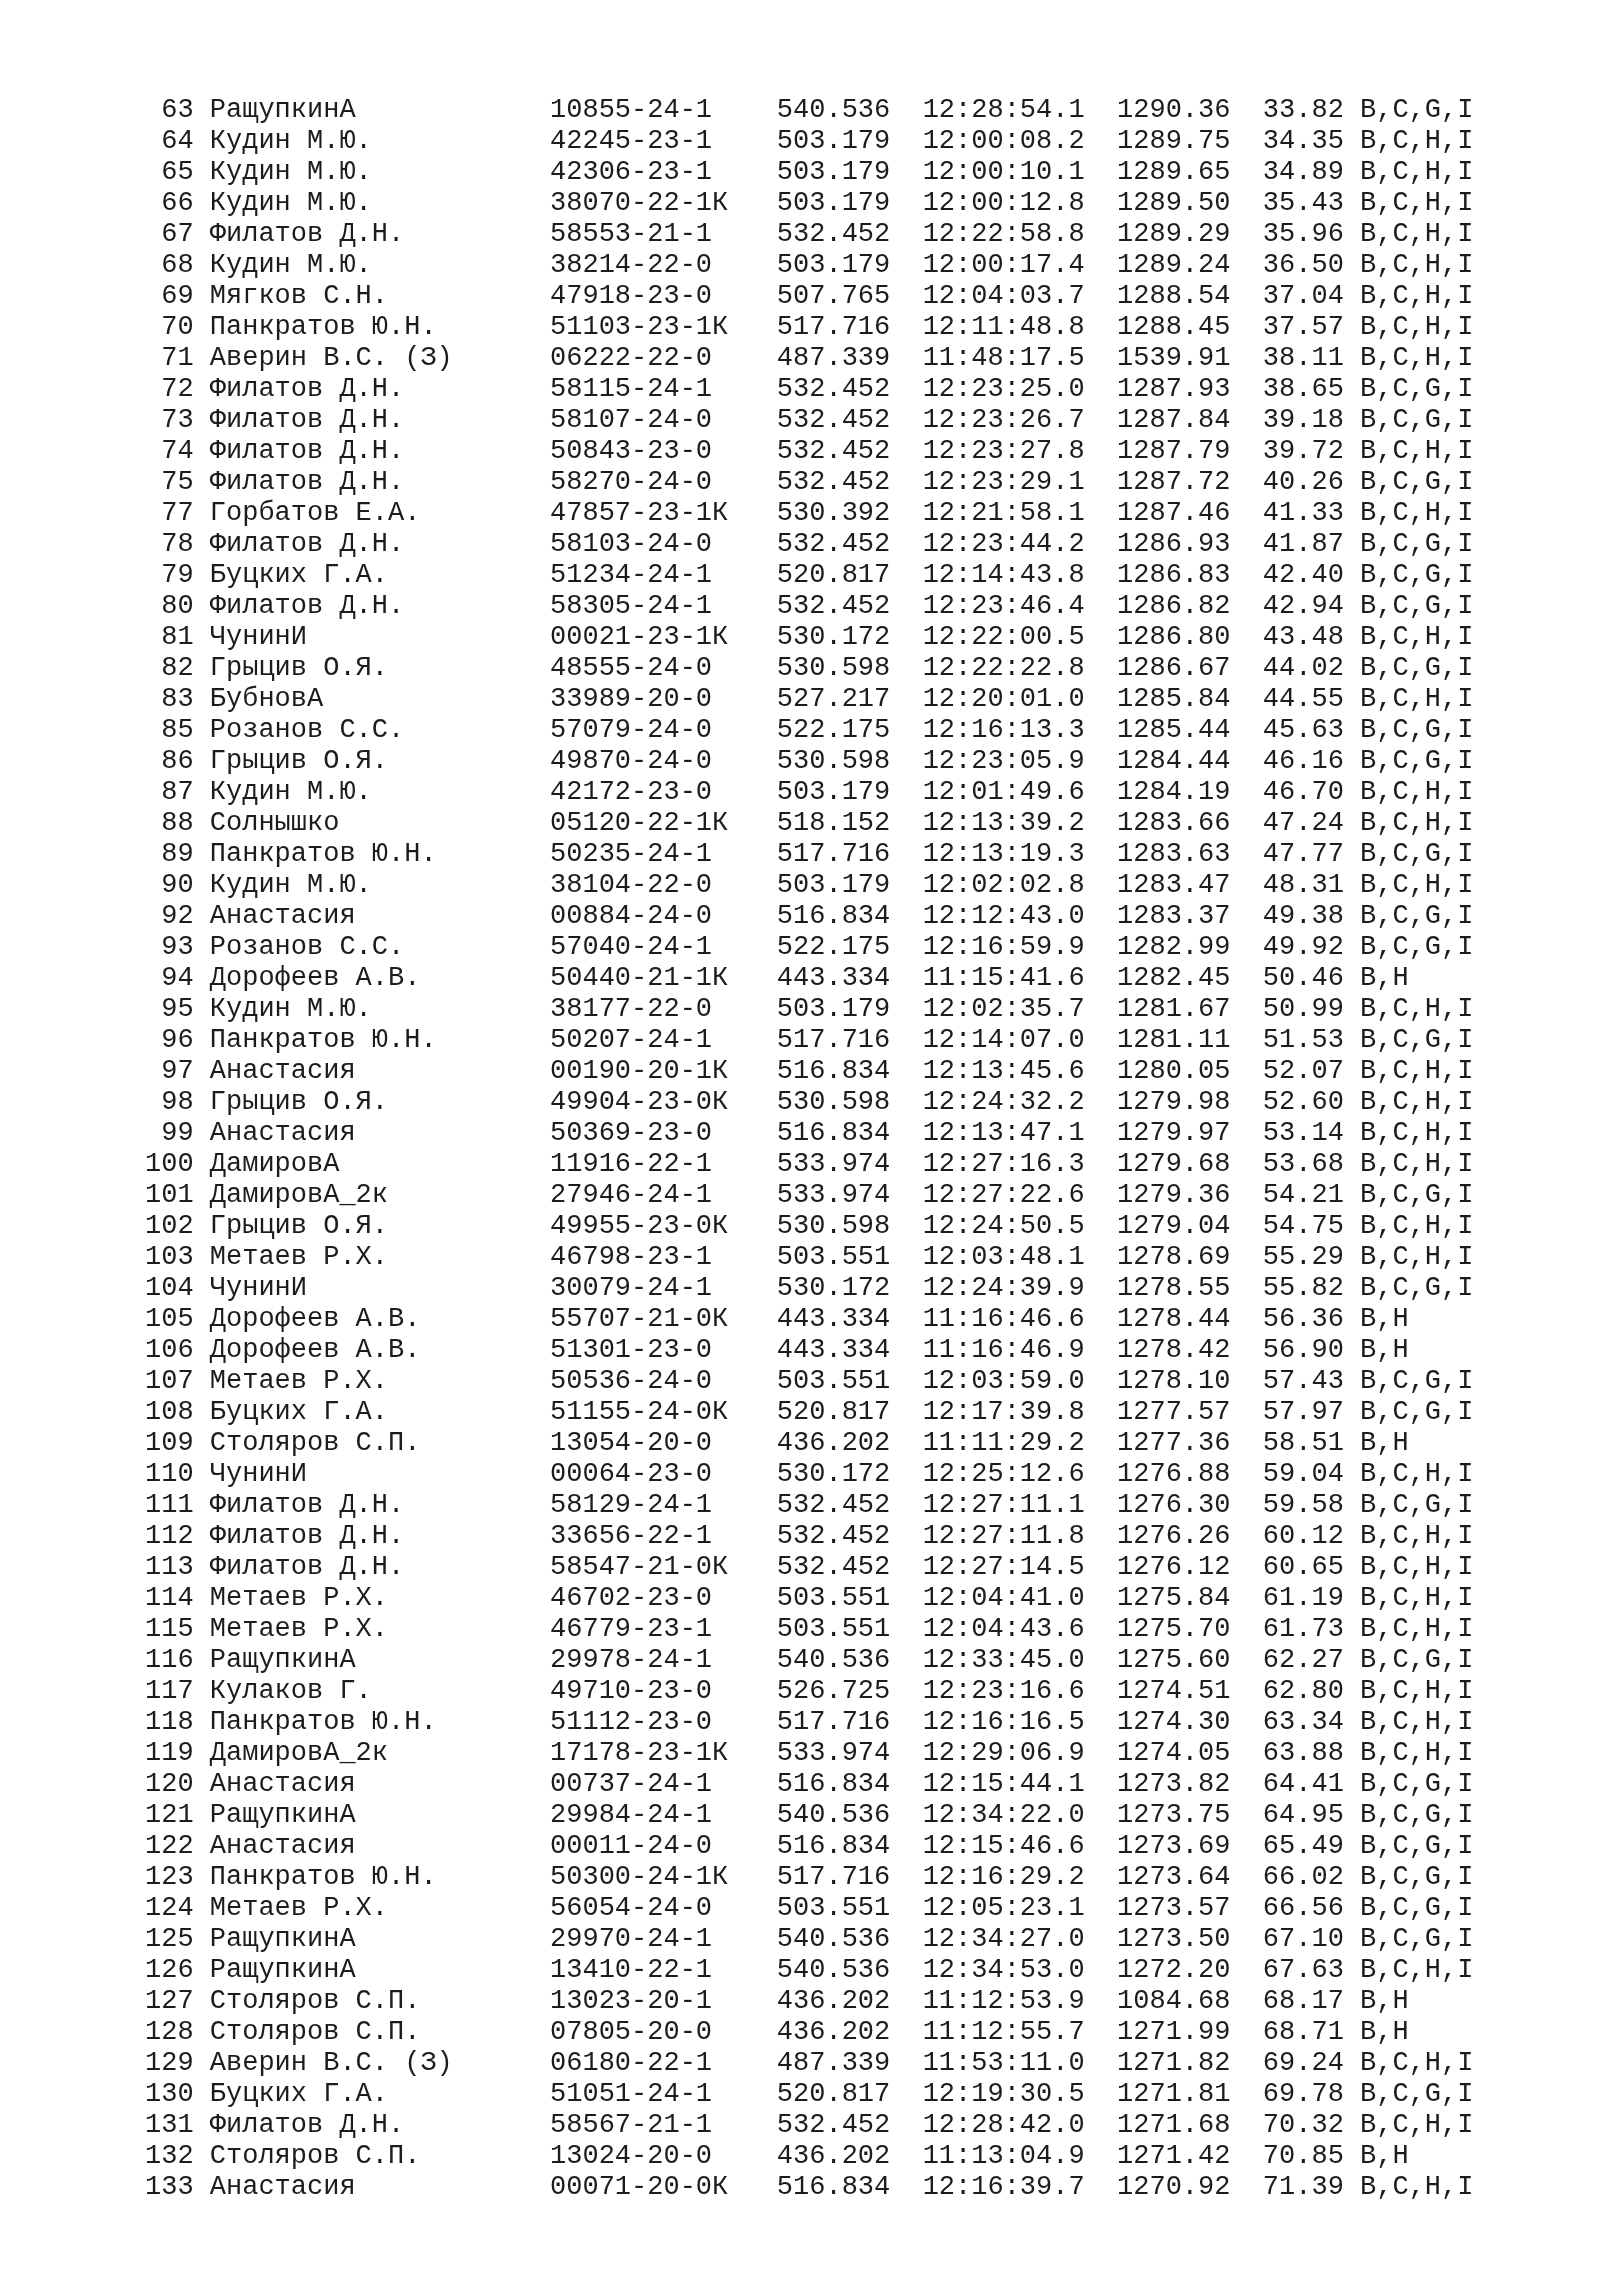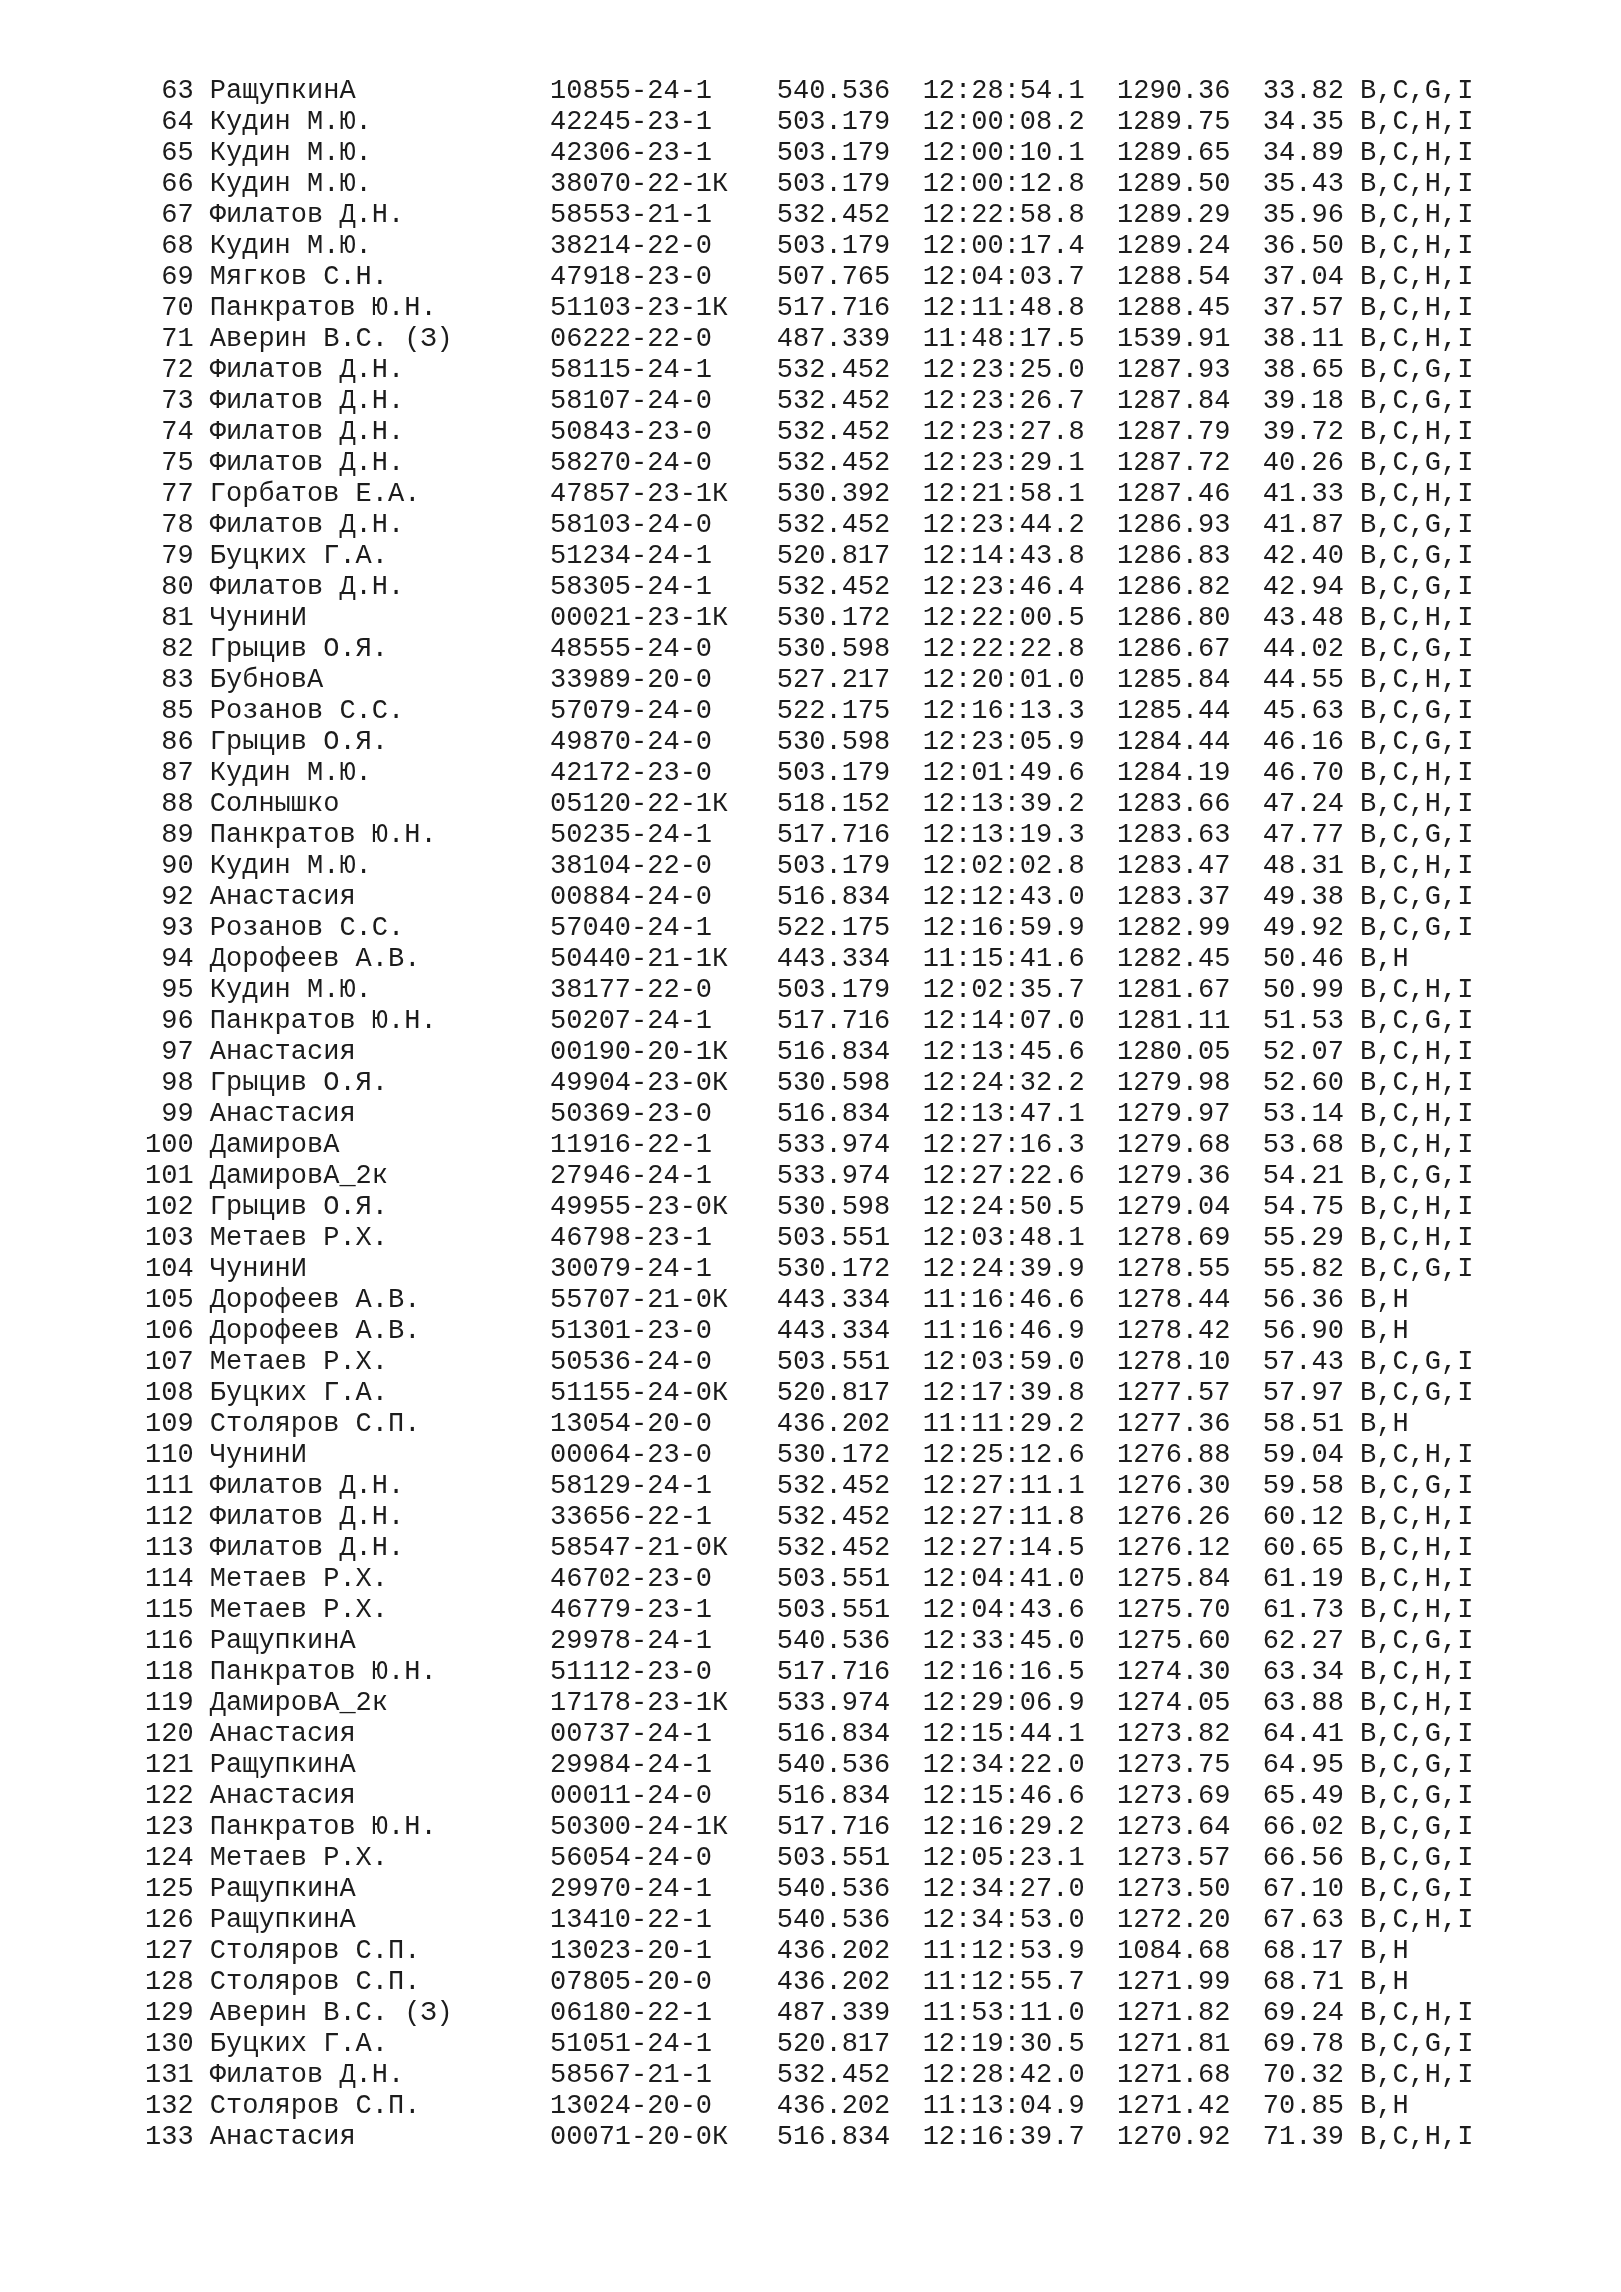--- a/index.html
+++ b/index.html
@@ -13,21 +13,21 @@
     overflow: hidden;
     position: relative;
   }
   .page {
     position: absolute;
     left: 0; top: 0;
     width: 1621px;
     height: 2293px;
     background: #ffffff;
     box-sizing: border-box;
-    padding-top: 76px;
+    padding-top: 95px;
     padding-left: 145px;
   }
   .rows {
     font-family: "Liberation Mono", "DejaVu Sans Mono", monospace;
     font-size: 27px;
     line-height: 31px;
     color: #1c1c1c;
     white-space: nowrap;
   }
   .row {
@@ -150,20 +150,21 @@
   <div class="row"><span class="c c0">112</span><span class="c c1">Филатов Д.Н.</span><span class="c c2">33656-22-1</span><span class="c c3">532.452</span><span class="c c4">12:27:11.8</span><span class="c c5">1276.26</span><span class="c c6">60.12</span><span class="c c7">B,C,H,I</span></div>
 
   <div class="row"><span class="c c0">113</span><span class="c c1">Филатов Д.Н.</span><span class="c c2">58547-21-0К</span><span class="c c3">532.452</span><span class="c c4">12:27:14.5</span><span class="c c5">1276.12</span><span class="c c6">60.65</span><span class="c c7">B,C,H,I</span></div>
 
   <div class="row"><span class="c c0">114</span><span class="c c1">Метаев Р.Х.</span><span class="c c2">46702-23-0</span><span class="c c3">503.551</span><span class="c c4">12:04:41.0</span><span class="c c5">1275.84</span><span class="c c6">61.19</span><span class="c c7">B,C,H,I</span></div>
 
   <div class="row"><span class="c c0">115</span><span class="c c1">Метаев Р.Х.</span><span class="c c2">46779-23-1</span><span class="c c3">503.551</span><span class="c c4">12:04:43.6</span><span class="c c5">1275.70</span><span class="c c6">61.73</span><span class="c c7">B,C,H,I</span></div>
 
   <div class="row"><span class="c c0">116</span><span class="c c1">РащупкинА</span><span class="c c2">29978-24-1</span><span class="c c3">540.536</span><span class="c c4">12:33:45.0</span><span class="c c5">1275.60</span><span class="c c6">62.27</span><span class="c c7">B,C,G,I</span></div>
 
+  <div class="row"><span class="c c0">117</span><span class="c c1">Кулаков Г.</span><span class="c c2">49710-23-0</span><span class="c c3">526.725</span><span class="c c4">12:23:16.6</span><span class="c c5">1274.51</span><span class="c c6">62.80</span><span class="c c7">B,C,H,I</span></div>
 
   <div class="row"><span class="c c0">118</span><span class="c c1">Панкратов Ю.Н.</span><span class="c c2">51112-23-0</span><span class="c c3">517.716</span><span class="c c4">12:16:16.5</span><span class="c c5">1274.30</span><span class="c c6">63.34</span><span class="c c7">B,C,H,I</span></div>
 
   <div class="row"><span class="c c0">119</span><span class="c c1">ДамировА_2к</span><span class="c c2">17178-23-1К</span><span class="c c3">533.974</span><span class="c c4">12:29:06.9</span><span class="c c5">1274.05</span><span class="c c6">63.88</span><span class="c c7">B,C,H,I</span></div>
 
   <div class="row"><span class="c c0">120</span><span class="c c1">Анастасия</span><span class="c c2">00737-24-1</span><span class="c c3">516.834</span><span class="c c4">12:15:44.1</span><span class="c c5">1273.82</span><span class="c c6">64.41</span><span class="c c7">B,C,G,I</span></div>
 
   <div class="row"><span class="c c0">121</span><span class="c c1">РащупкинА</span><span class="c c2">29984-24-1</span><span class="c c3">540.536</span><span class="c c4">12:34:22.0</span><span class="c c5">1273.75</span><span class="c c6">64.95</span><span class="c c7">B,C,G,I</span></div>
 
   <div class="row"><span class="c c0">122</span><span class="c c1">Анастасия</span><span class="c c2">00011-24-0</span><span class="c c3">516.834</span><span class="c c4">12:15:46.6</span><span class="c c5">1273.69</span><span class="c c6">65.49</span><span class="c c7">B,C,G,I</span></div>

